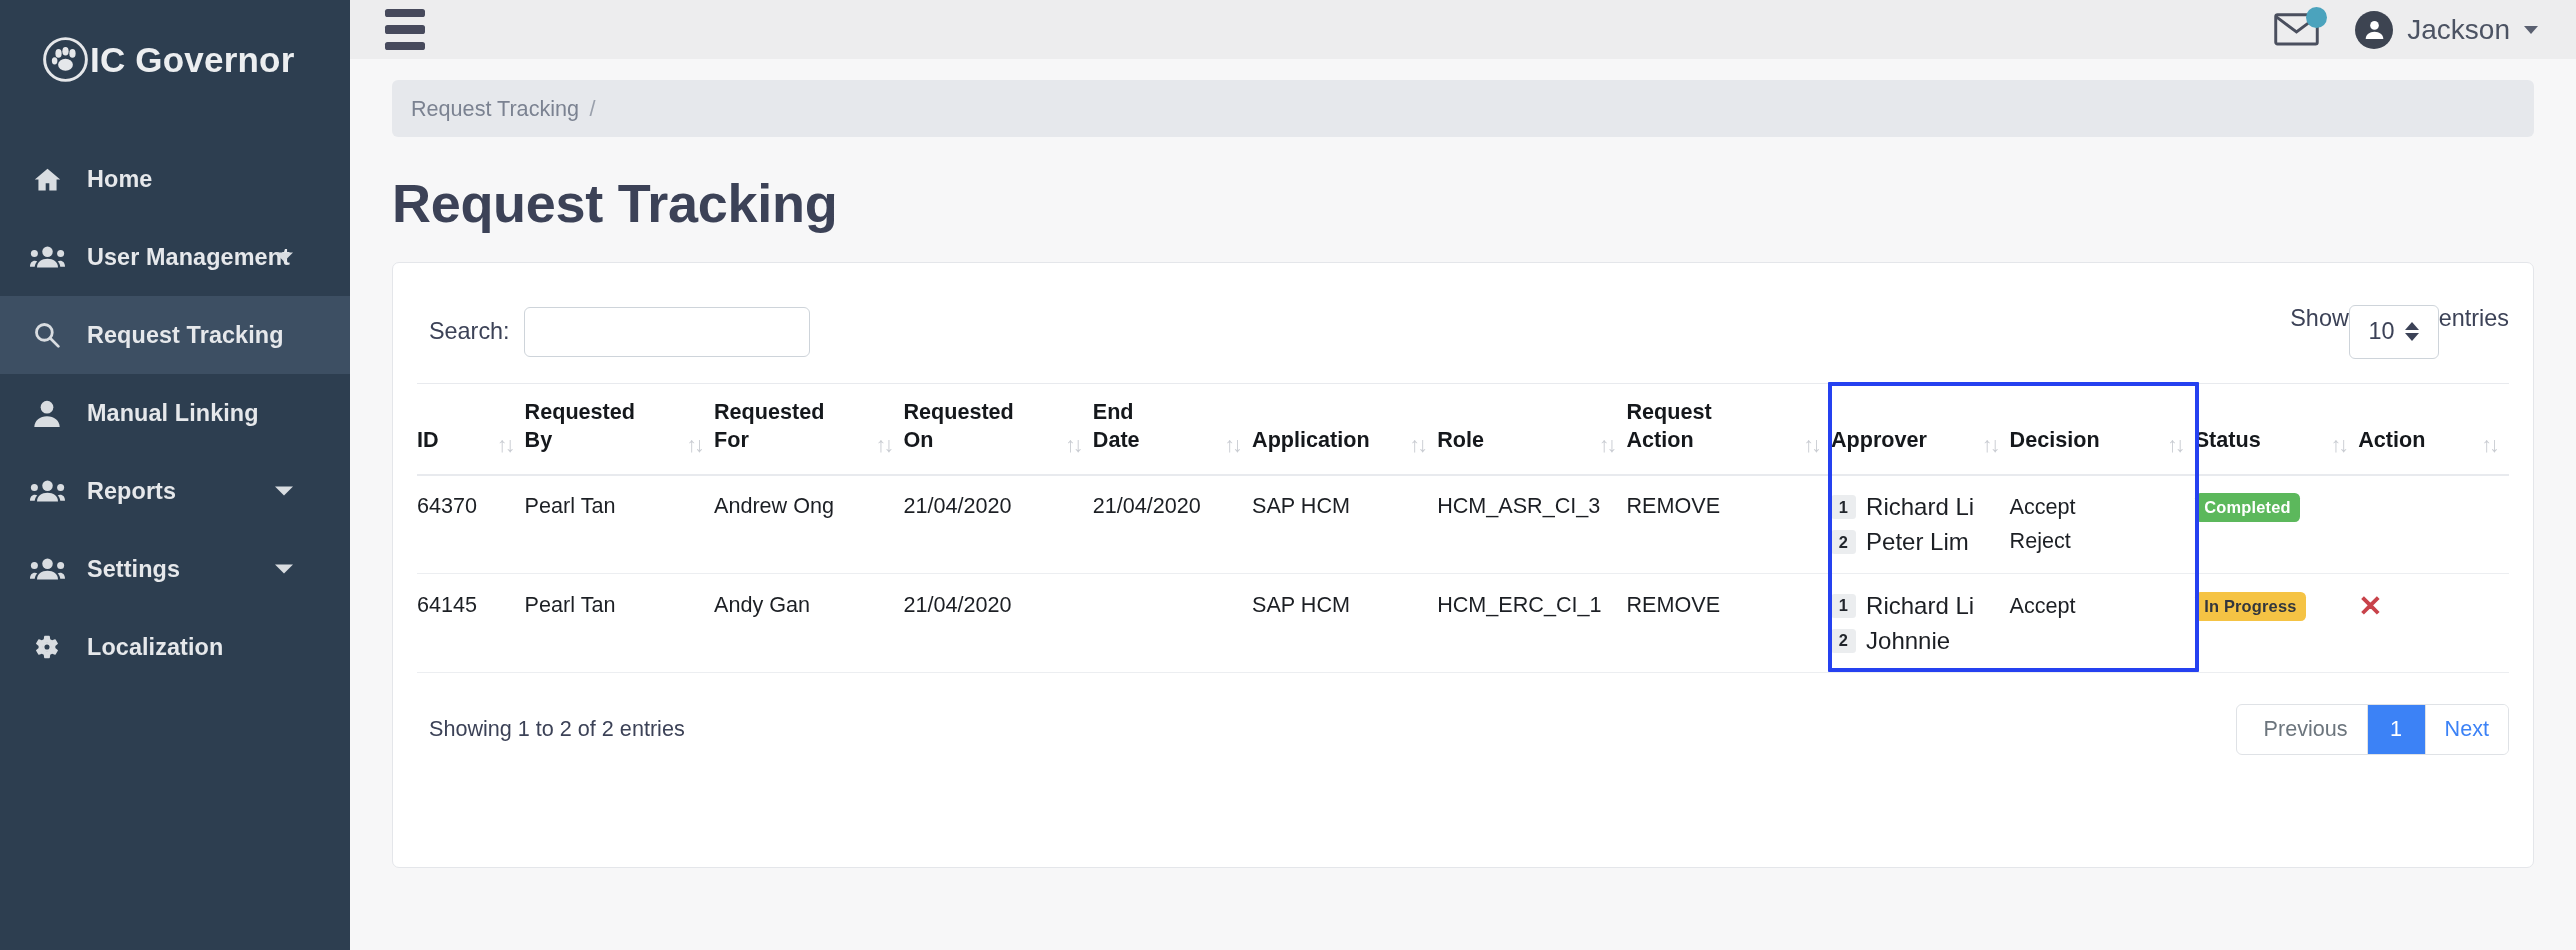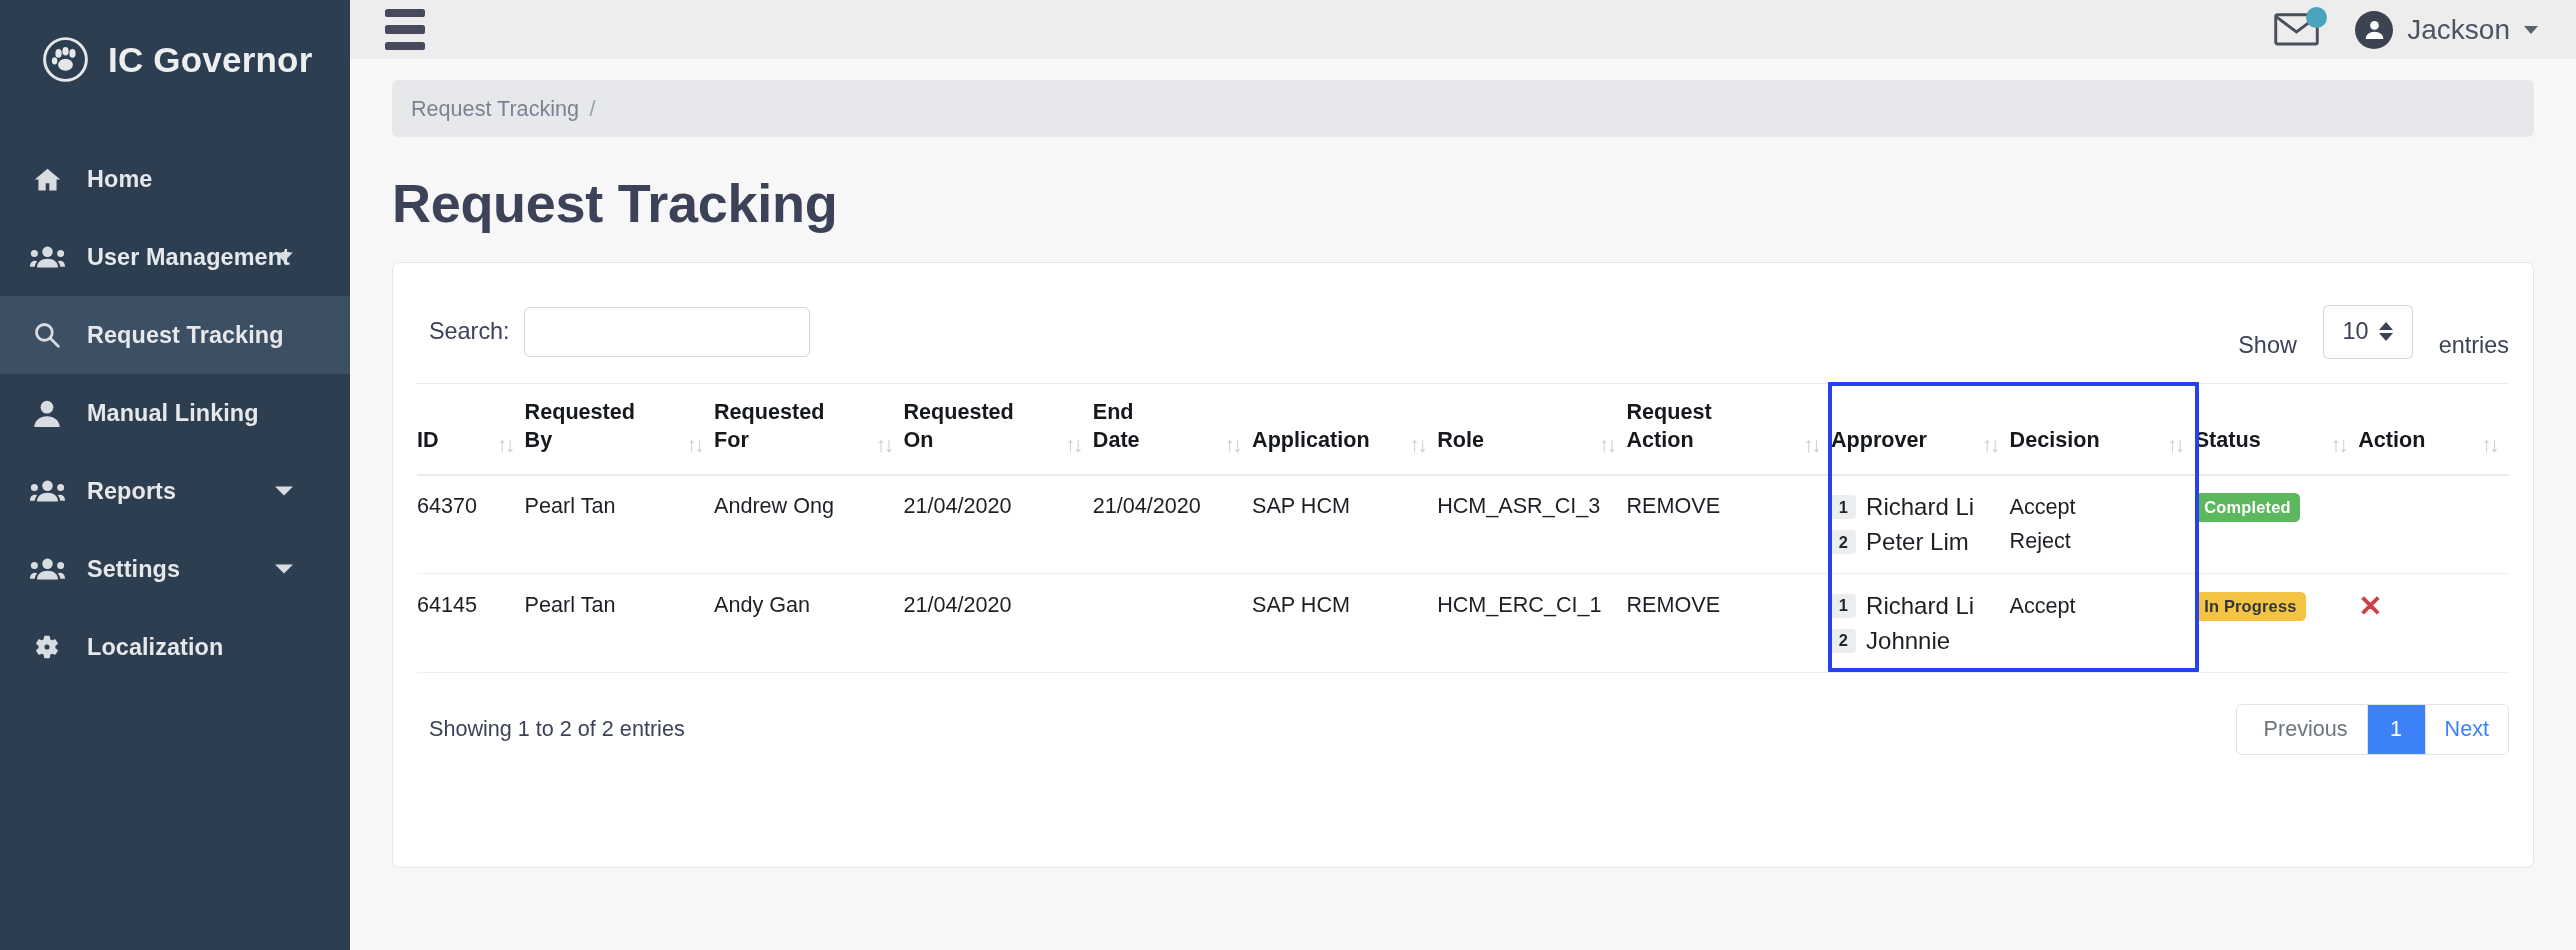--- a/index.html
+++ b/index.html
@@ -13,21 +13,21 @@
 
   
   .sidebar {
     width: 350px; min-width: 350px; height: 950px;
     background: #2d3e50;
     color: #e5e7ea;
     position: relative;
   }
   .brand {
     display: flex; align-items: center;
-    gap: 19px;
+    gap: 1px;
     padding: 22.5px 0 0 42px;
     height: 97px;
   }
   .brand-logo { width: 47px; height: 47px; flex: 0 0 47px; }
   .brand-title {
     font-size: 35px; font-weight: bold; letter-spacing: 0.2px;
     color: #eceef0;
   }
   .nav { margin-top: 43px; }
   .nav-item {
@@ -127,21 +127,21 @@
   }
   .search-group { display: flex; align-items: center; gap: 14px; margin-left: 12px; }
   .search-label { font-size: 23.4px; color: #3c4257; }
   .search-input {
     width: 286px; height: 50px;
     border: 0.9px solid #ced4da; border-radius: 6px;
     background: #fff; outline: none;
     font-size: 21.6px; padding: 0 12px;
     font-family: "Liberation Sans", sans-serif;
   }
-  .entries-group { margin-left: auto; display: flex; align-items: flex-end; gap: 26px; }
+  .entries-group { margin-left: auto; display: flex; align-items: flex-start; gap: 0; }
   .entries-text { font-size: 23.4px; color: #3c4257; }
   .entries-select {
     position: relative;
     width: 90px; height: 54px;
     border: 0.9px solid #ced4da; border-radius: 6px;
     background: #fff;
     display: flex; align-items: center; justify-content: center;
     cursor: pointer;
   }
   .entries-value { font-size: 23.4px; color: #3c4257; margin-right: 10.4px; }

